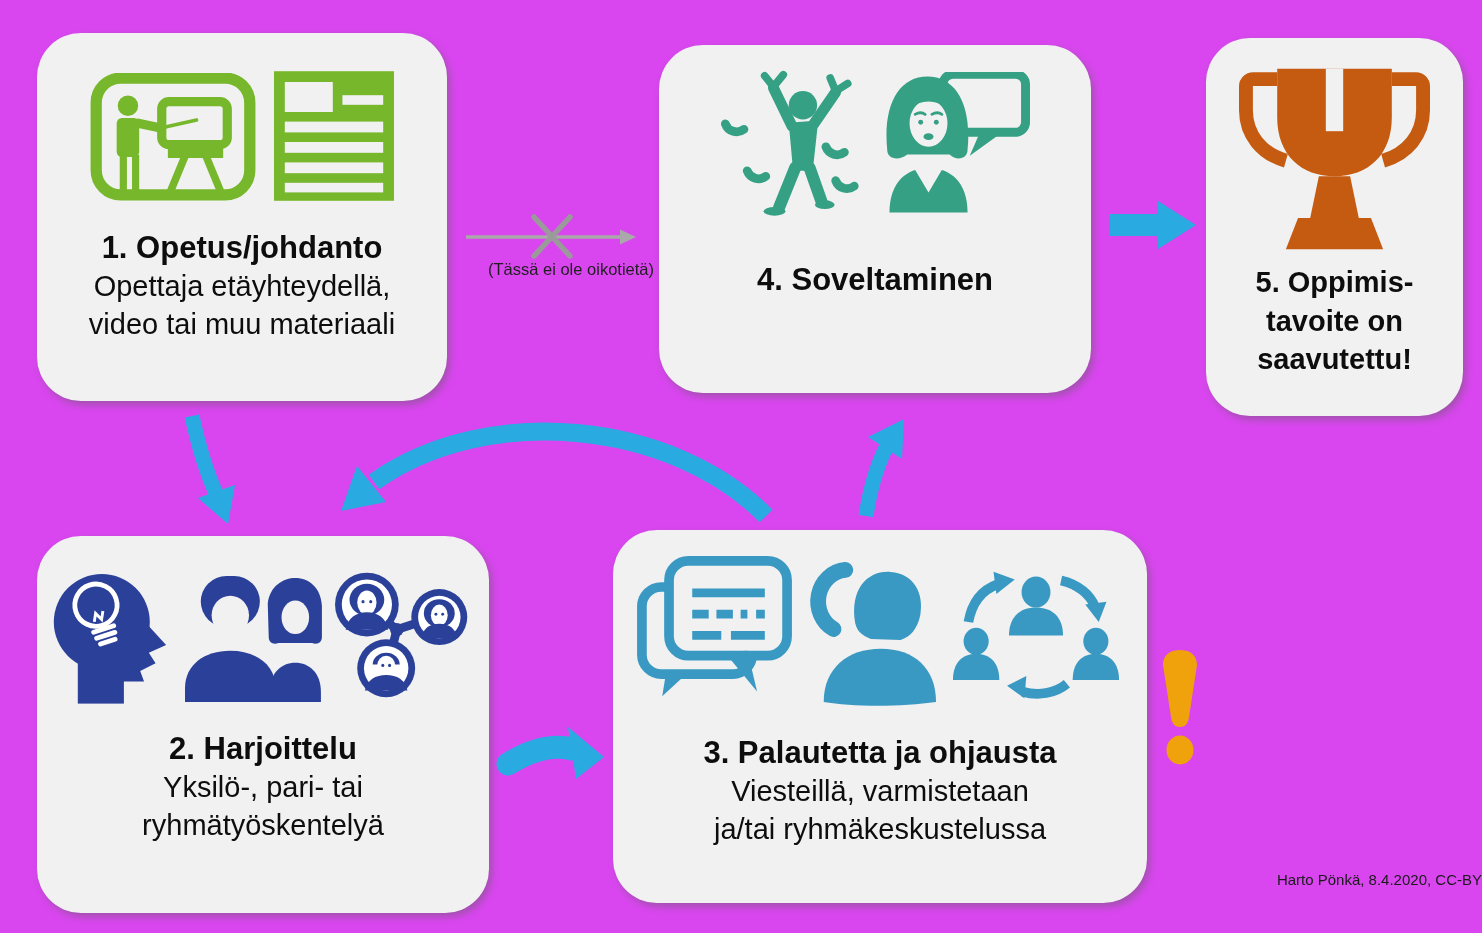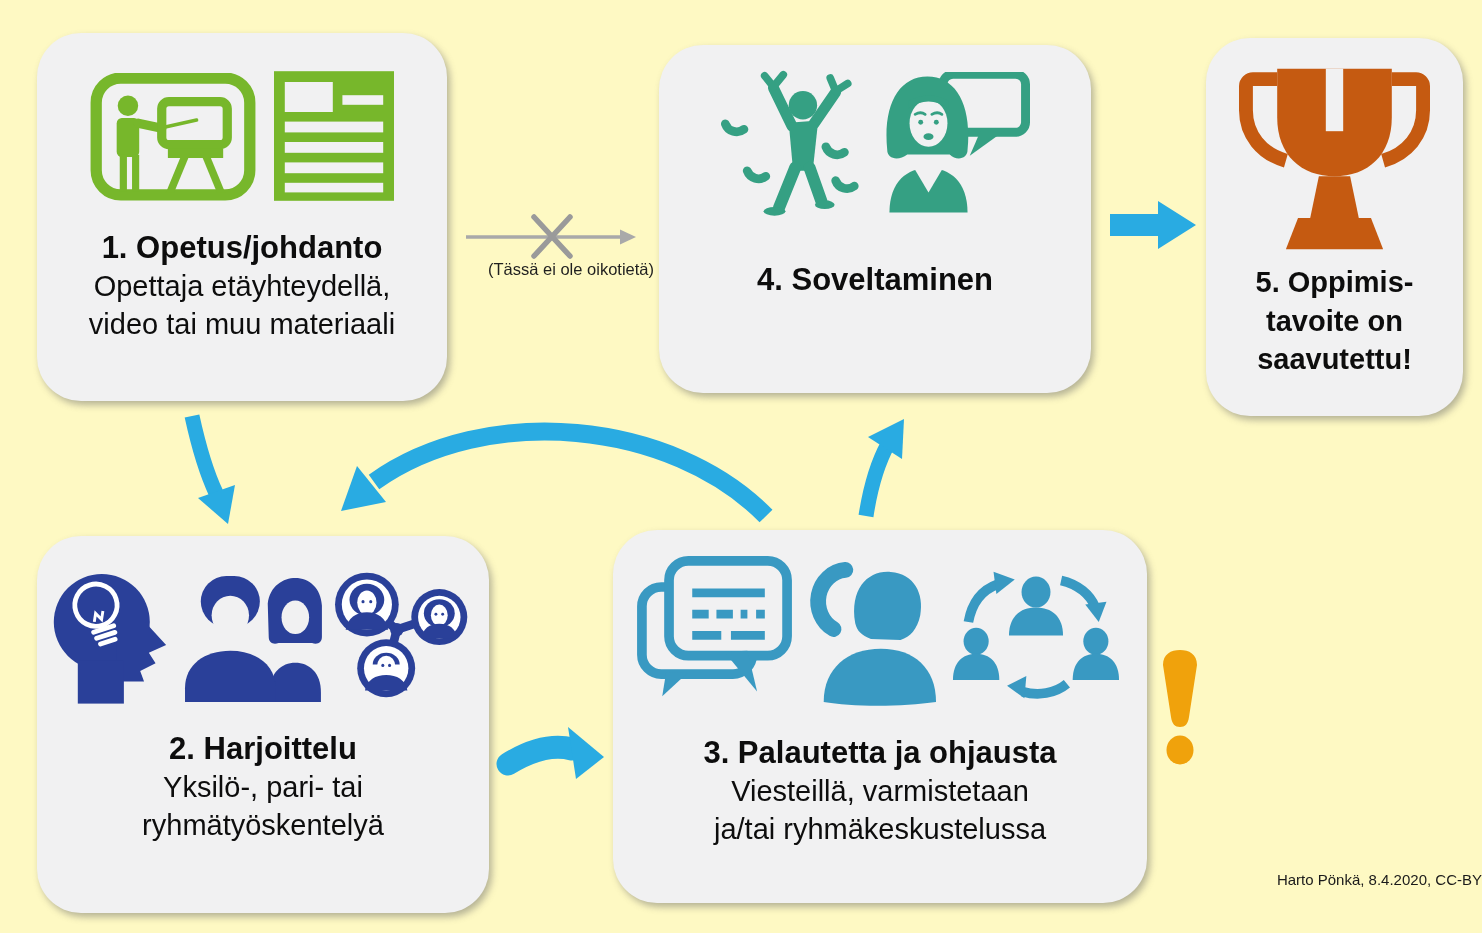--- a/index.html
+++ b/index.html
@@ -9,21 +9,21 @@
     --lblue:#3999C2;
     --arrow:#29ABE2;
     --trophy:#C55A11;
     --warn:#F0A20C;
     --gray:#A9A9A9;
     --boxbg:#F1F1F2;
     --ink:#0D0D0D;
   }
   html,body{margin:0;padding:0;background:#fff;}
   .canvas{
-    position:relative;width:1482px;height:933px;background:#fef9c3;
+    position:relative;width:1482px;height:933px;background:#d946ef;
     font-family:"Liberation Sans", sans-serif;color:var(--ink);overflow:hidden;
   }
   .box{
     position:absolute;background:var(--boxbg);border-radius:44px;
     box-shadow:3px 4px 7px rgba(95,95,95,.45);
     display:flex;flex-direction:column;align-items:center;box-sizing:border-box;
   }
   .icons{display:flex;align-items:flex-end;justify-content:center;}
   .title{font-weight:bold;font-size:31px;text-align:center;line-height:1.25;}
   .body{font-size:29px;text-align:center;line-height:1.31;white-space:pre-line;}

